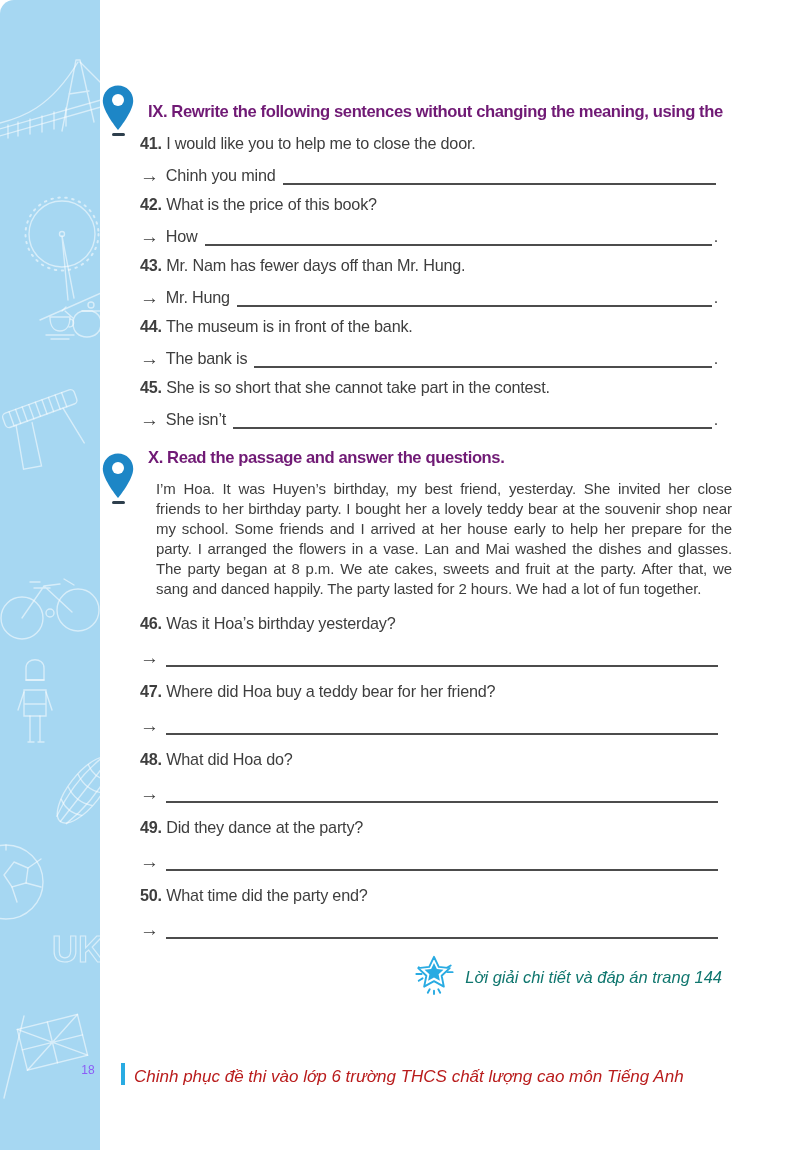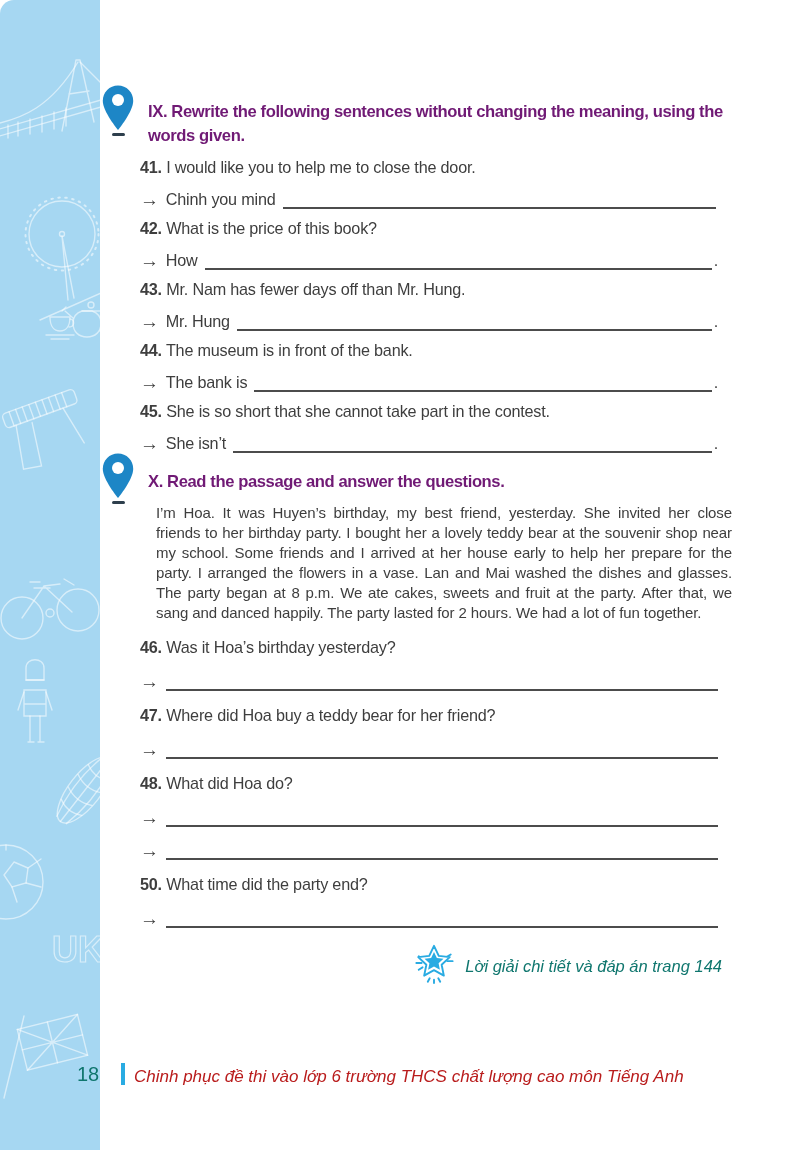--- a/index.html
+++ b/index.html
@@ -43,21 +43,21 @@
   .tail{margin-left:2px}
   .passage{
     font-size:15px;line-height:20px;text-align:justify;
     margin:9px 16px 0;letter-spacing:-0.1px;
   }
   
   .note{display:flex;align-items:center;justify-content:flex-end;margin:14px 26px 0 0;gap:10px}
   .note-text{color:#0f766e;font-style:italic;font-size:16.5px}
   
   .page-number{position:absolute;left:65px;top:1063px;width:46px;text-align:center;
-    font-size:20px;color:#0f766e;z-index:4}
+    font-size:12px;color:#8b5cf6;z-index:4}
   .footer-rule{position:absolute;left:121px;top:1063px;width:4px;height:22px;background:#29abe2;z-index:4}
   .footer-title{position:absolute;left:134px;top:1067px;font-size:17px;font-style:italic;color:#b91c1c;z-index:4}
 </style>
 </head>
 <body>
 
 <div class="sidebar">
   <svg width="108" height="1150" viewBox="0 0 108 1150">
     <g stroke="#ffffff" stroke-opacity="0.55" fill="none" stroke-width="1.4" stroke-linecap="round">
       <g>
@@ -138,21 +138,20 @@
     <circle cx="17" cy="16" r="6" fill="#ffffff"></circle>
   </svg>
   <div class="pin-shadow"></div>
 </div>
 
 <main>
 
   <section class="sec9">
     <h1>
         <span class="tline">IX. Rewrite the following sentences without changing the meaning, using the</span>
-        <span class="tline">words given.</span>
       </h1>
 
     <div class="qa">
       <p class="q"><span class="num">41.</span> <span>I would like you to help me to close the door.</span></p>
       <div class="ans">
           <span class="arrow">→</span>
           <span class="stem">Chinh you mind</span>
           <span class="fill"></span>
           <span class="tail"></span>
         </div>
@@ -221,20 +220,21 @@
 
     <div class="qa">
       <p class="q"><span class="num">48.</span> <span>What did Hoa do?</span></p>
       <div class="ans">
           <span class="arrow">→</span>
           <span class="fill"></span>
         </div>
     </div>
 
     <div class="qa">
+      <p class="q"><span class="num">49.</span> <span>Did they dance at the party?</span></p>
       <div class="ans">
           <span class="arrow">→</span>
           <span class="fill"></span>
         </div>
     </div>
 
     <div class="qa">
       <p class="q"><span class="num">50.</span> <span>What time did the party end?</span></p>
       <div class="ans">
           <span class="arrow">→</span>

